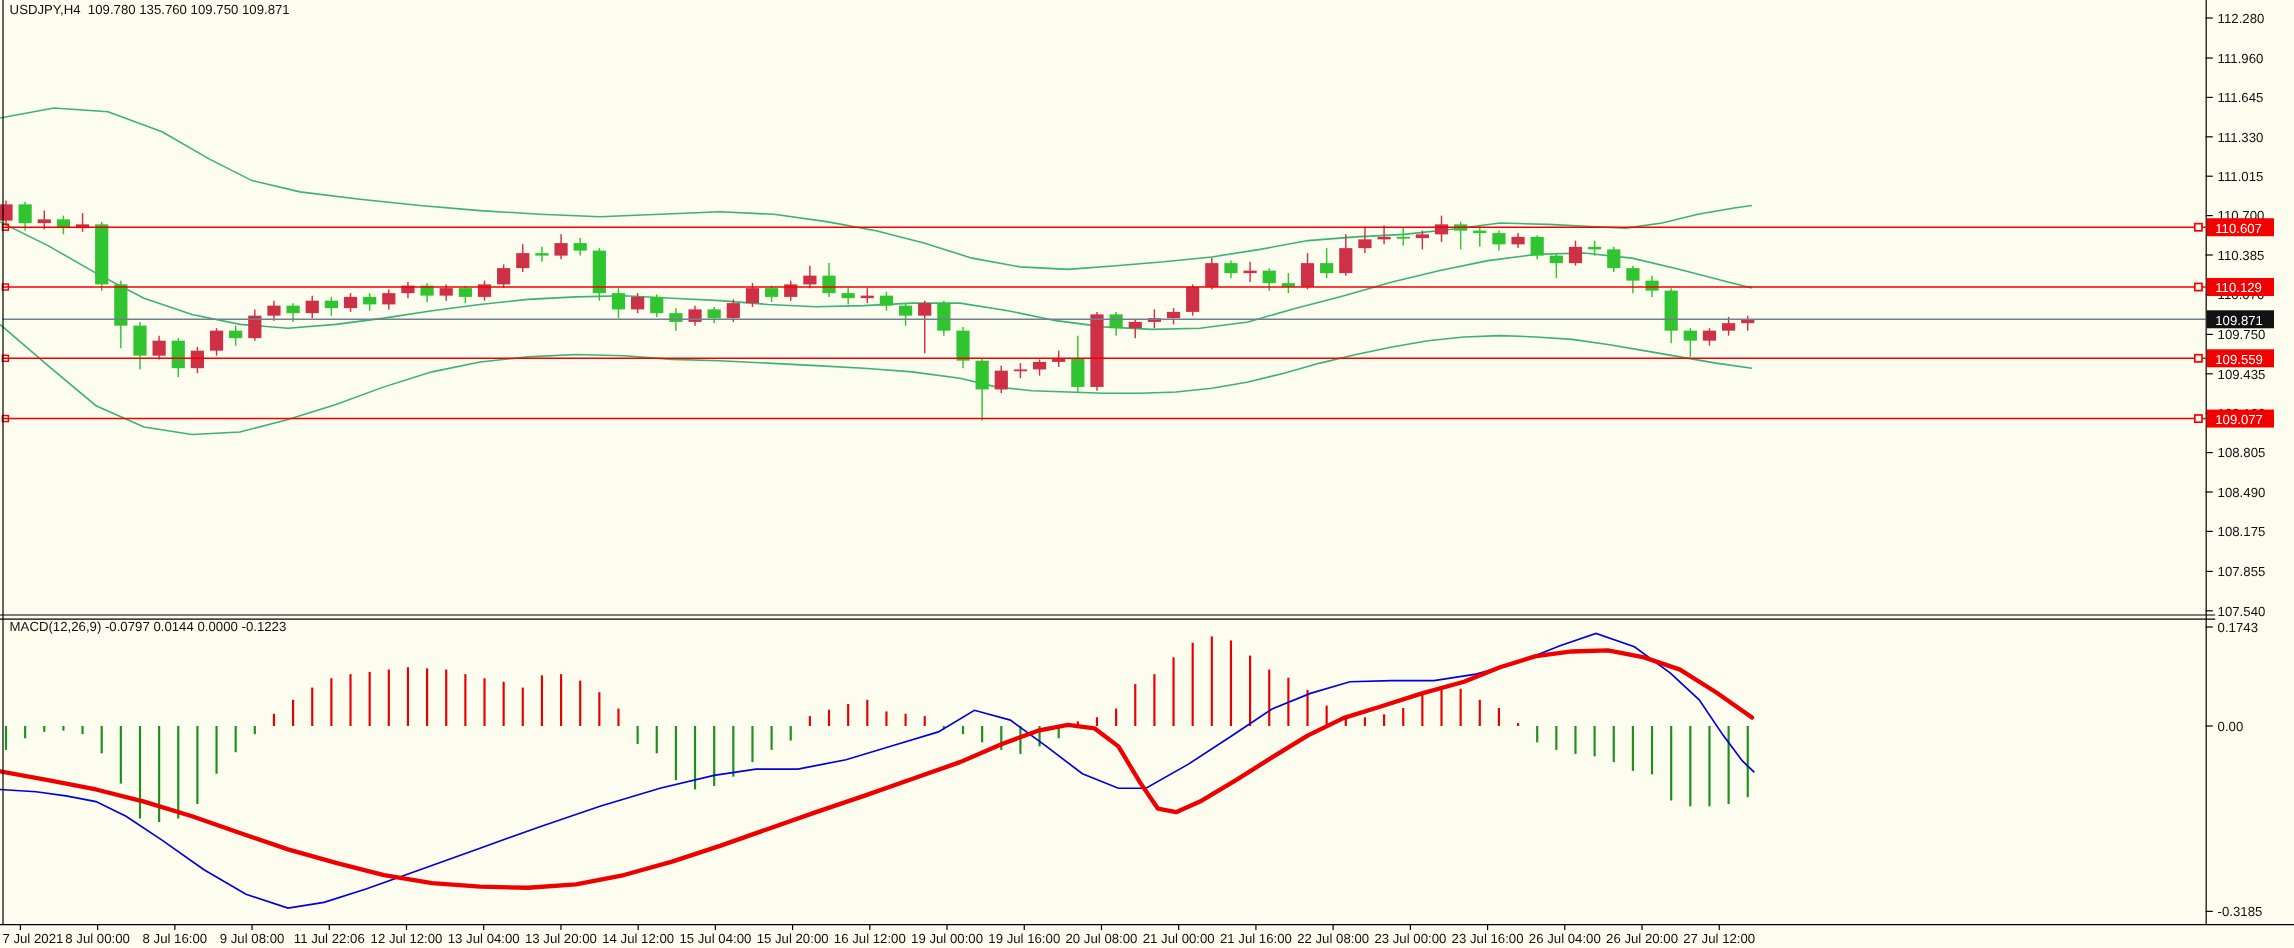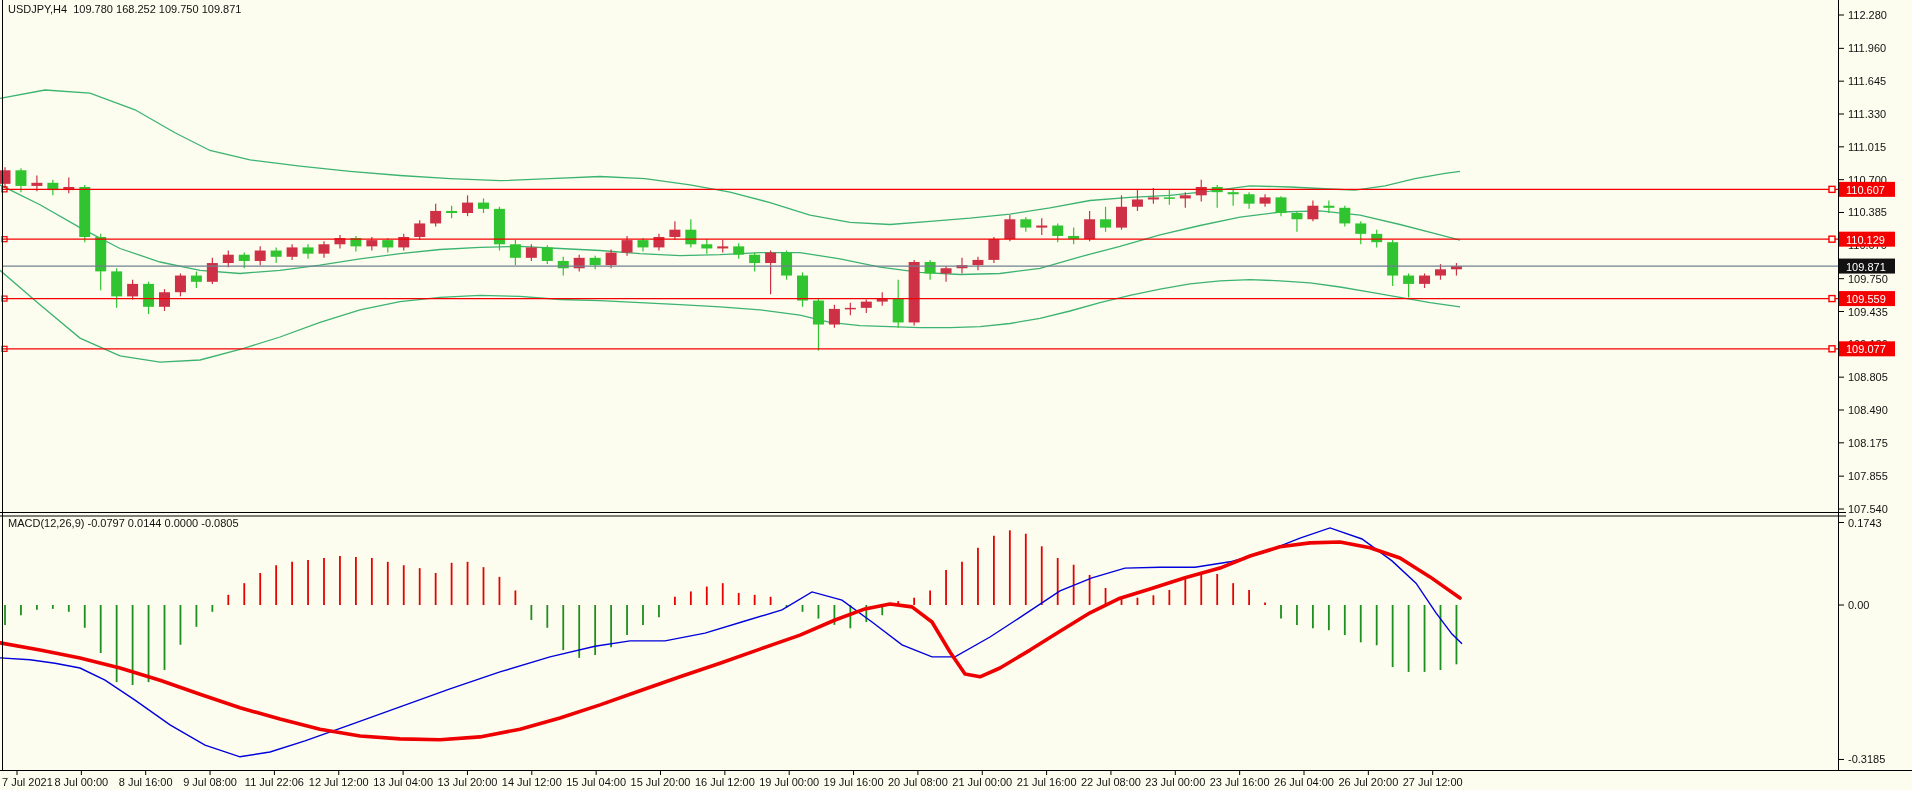--- a/index.html
+++ b/index.html
@@ -413,15 +413,15 @@
         <line x1="1239.6499999999999" y1="770" x2="1239.6499999999999" y2="775" stroke="#000000" stroke-width="1"></line>
         <text x="1239.6499999999999" y="786" text-anchor="middle" font-size="11px" fill="#111111" font-family="&quot;Liberation Sans&quot;,sans-serif">23 Jul 16:00</text>
         <line x1="1304" y1="770" x2="1304" y2="775" stroke="#000000" stroke-width="1"></line>
         <text x="1304" y="786" text-anchor="middle" font-size="11px" fill="#111111" font-family="&quot;Liberation Sans&quot;,sans-serif">26 Jul 04:00</text>
         <line x1="1368.35" y1="770" x2="1368.35" y2="775" stroke="#000000" stroke-width="1"></line>
         <text x="1368.35" y="786" text-anchor="middle" font-size="11px" fill="#111111" font-family="&quot;Liberation Sans&quot;,sans-serif">26 Jul 20:00</text>
         <line x1="1432.6999999999998" y1="770" x2="1432.6999999999998" y2="775" stroke="#000000" stroke-width="1"></line>
         <text x="1432.6999999999998" y="786" text-anchor="middle" font-size="11px" fill="#111111" font-family="&quot;Liberation Sans&quot;,sans-serif">27 Jul 12:00</text>
       </g>
     </svg>
-  <div id="symbol-title" class="overlay-label">USDJPY,H4  109.780 168.252 109.750 109.871</div>
-  <div id="macd-title" class="overlay-label">MACD(12,26,9) -0.0797 0.0144 0.0000 -0.0805</div>
+  <div id="symbol-title" class="overlay-label">USDJPY,H4  109.780 135.760 109.750 109.871</div>
+  <div id="macd-title" class="overlay-label">MACD(12,26,9) -0.0797 0.0144 0.0000 -0.1223</div>
 </div>
 
 </body></html>

